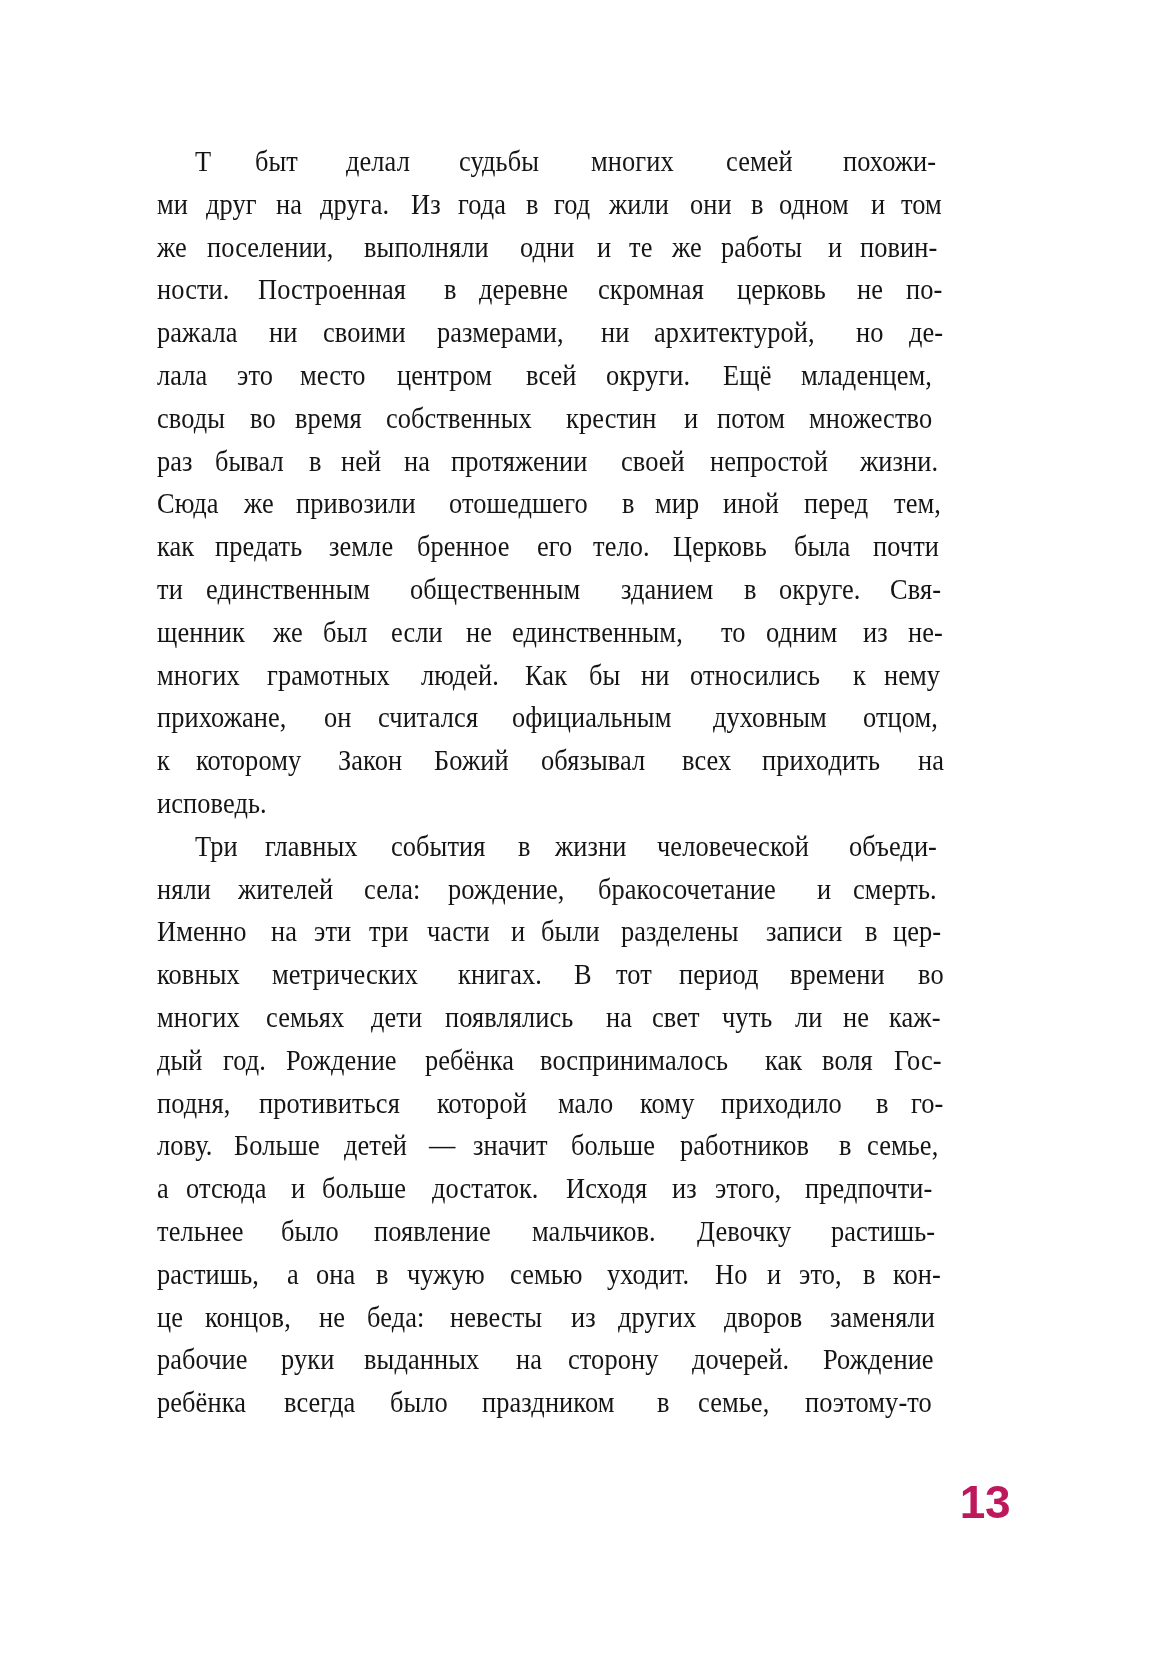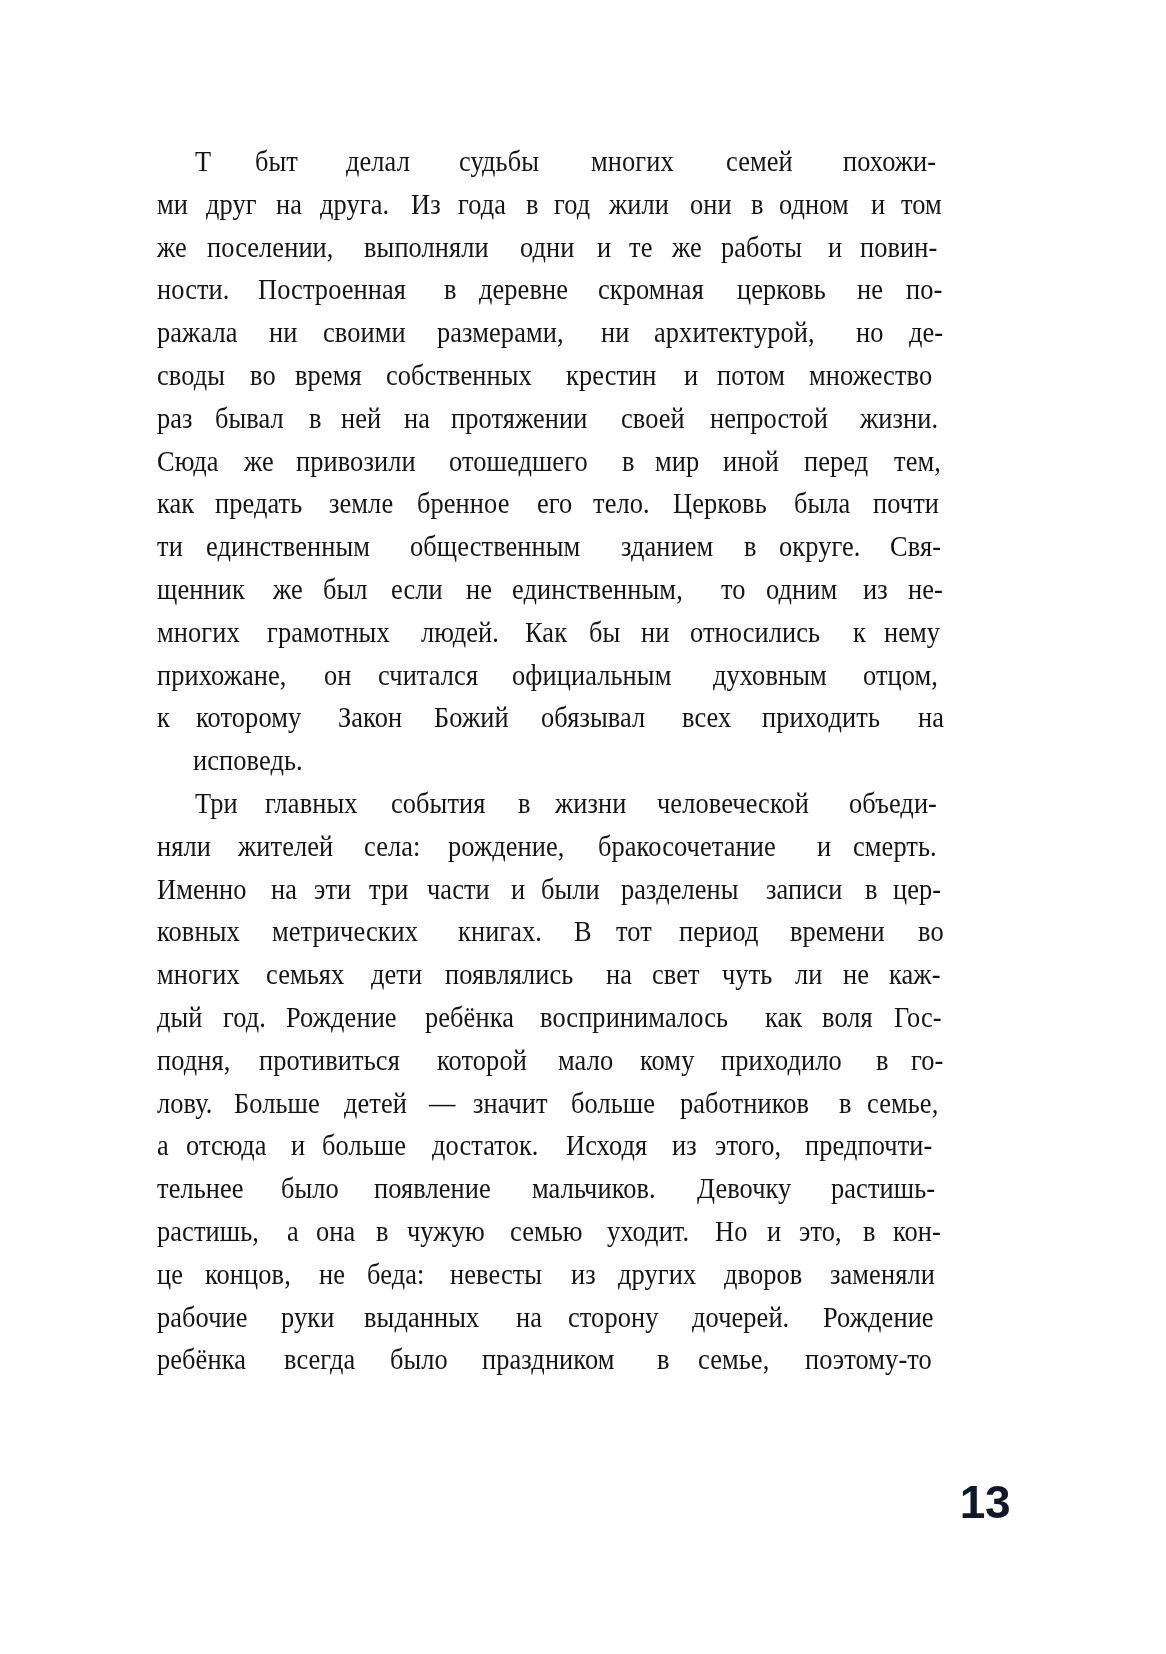--- a/index.html
+++ b/index.html
@@ -65,32 +65,31 @@
     padding-left: 38px;
     width: 752px;
   }
   .line.just > span.w {
     white-space: pre;
   }
   
   .line.flush {
     display: block;
     width: 790px;
-    margin-left: 36px;
   }
 
   #page-number {
     position: absolute;
     right: 156px;
     top: 1479px;
     font-family: "Liberation Sans", "DejaVu Sans", sans-serif;
     font-weight: bold;
     font-size: 46px;
     line-height: 46px;
-    color: #0f172a;
+    color: #be185d;
     letter-spacing: -0.5px;
   }
 </style>
 </head>
 <body>
 
 <div id="page">
 
   <div id="text-block">
 
@@ -144,20 +143,30 @@
         </div>
       <div class="line just">
           <span class="w">ражала</span>
           <span class="w">ни</span>
           <span class="w">своими</span>
           <span class="w">размерами,</span>
           <span class="w">ни</span>
           <span class="w">архитектурой,</span>
           <span class="w">но</span>
           <span class="w">де-</span>
+        </div>
+      <div class="line just">
+          <span class="w">лала</span>
+          <span class="w">это</span>
+          <span class="w">место</span>
+          <span class="w">центром</span>
+          <span class="w">всей</span>
+          <span class="w">округи.</span>
+          <span class="w">Ещё</span>
+          <span class="w">младенцем,</span>
         </div>
       <div class="line just">
           <span class="w">своды</span>
           <span class="w">во</span>
           <span class="w">время</span>
           <span class="w">собственных</span>
           <span class="w">крестин</span>
           <span class="w">и</span>
           <span class="w">потом</span>
           <span class="w">множество</span>

